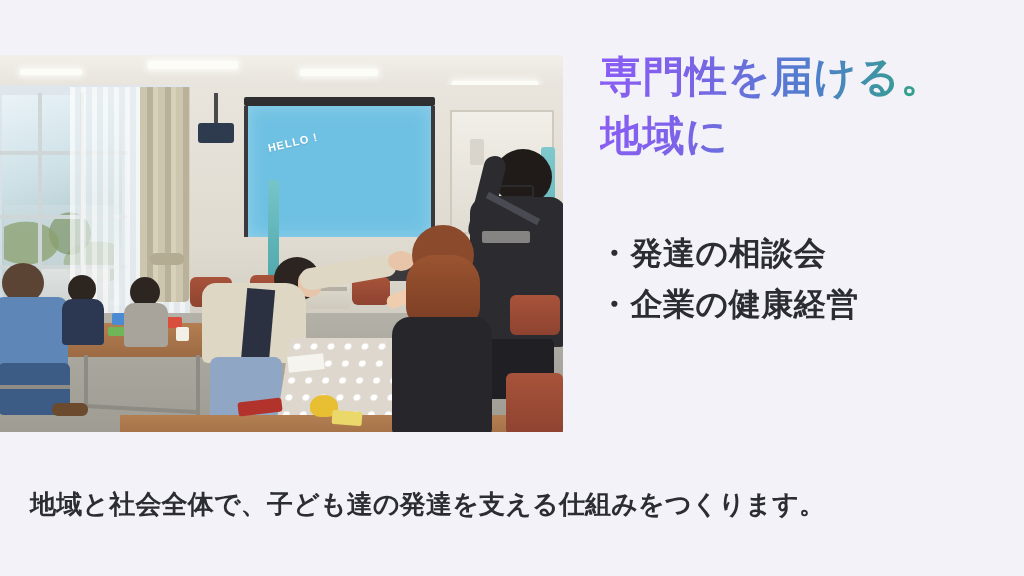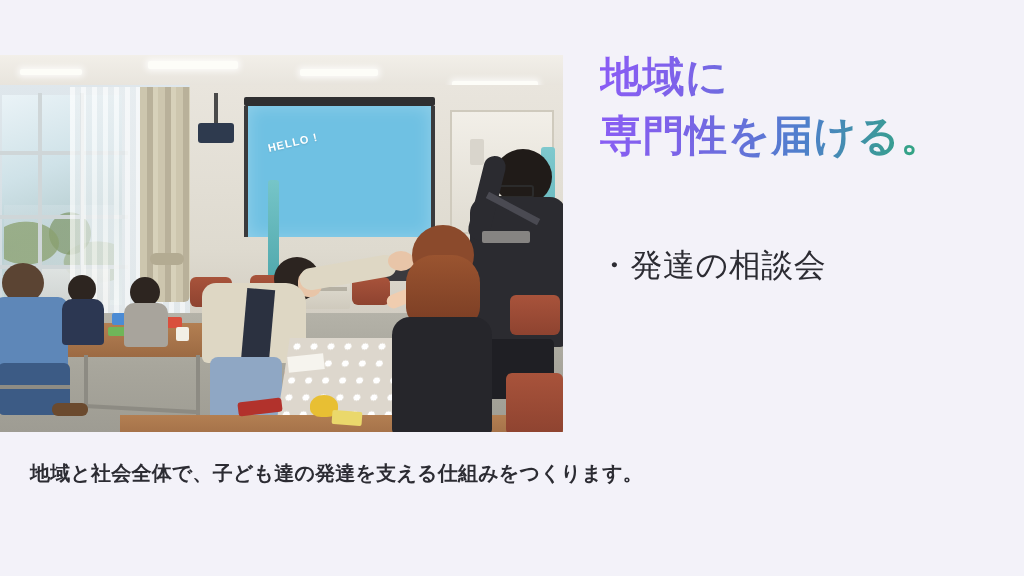--- a/index.html
+++ b/index.html
@@ -195,34 +195,33 @@
   }
   .headline .hl-line { display: block; white-space: nowrap; }
 
   .bullets {
     position: absolute;
     left: 598px;
     top: 228px;
     width: 400px;
     color: #2c2c33;
     font-size: 32px;
-    font-weight: 400;
+    font-weight: 700;
     line-height: 1.60;
     letter-spacing: 0.5px;
-    margin-top: 12px;
   }
   .bullets .bl { display: block; white-space: nowrap; }
 
   .caption {
     position: absolute;
     left: 30px;
-    top: 460px;
+    top: 487px;
     width: 975px;
     color: #2c2c33;
-    font-size: 20px;
+    font-size: 26px;
     font-weight: 700;
     letter-spacing: 0.2px;
     white-space: nowrap;
   }
 </style>
 </head>
 <body>
 
 <div id="slide">
 
@@ -361,23 +360,24 @@
       <div class="head" style="left:20px;top:0;width:62px;height:60px;background:#8b4a2c;"></div>
       <div style="position:absolute;left:14px;top:30px;width:74px;height:72px;background:linear-gradient(180deg,#9a5430,#7a3d24);border-radius:28px 28px 20px 20px;"></div>
       <div class="body" style="left:0;top:92px;width:100px;height:118px;background:#26262b;border-radius:18px 18px 6px 6px;"></div>
     </div>
 
     <div class="chair-back" style="left:510px;top:240px;width:50px;height:40px;"></div>
     <div class="chair-back" style="left:506px;top:318px;width:57px;height:62px;"></div>
   </div>
 
   <div class="headline">
+    <span class="hl-line">専門性を届ける。</span>
     <span class="hl-line">地域に</span>
-    <span class="hl-line">専門性を届ける。</span>
   </div>
 
   <div class="bullets">
     <span class="bl">・発達の相談会</span>
+    <span class="bl">・企業の健康経営</span>
   </div>
 
   <div class="caption">地域と社会全体で、子ども達の発達を支える仕組みをつくります。</div>
 
 </div>
 
 </body></html>

